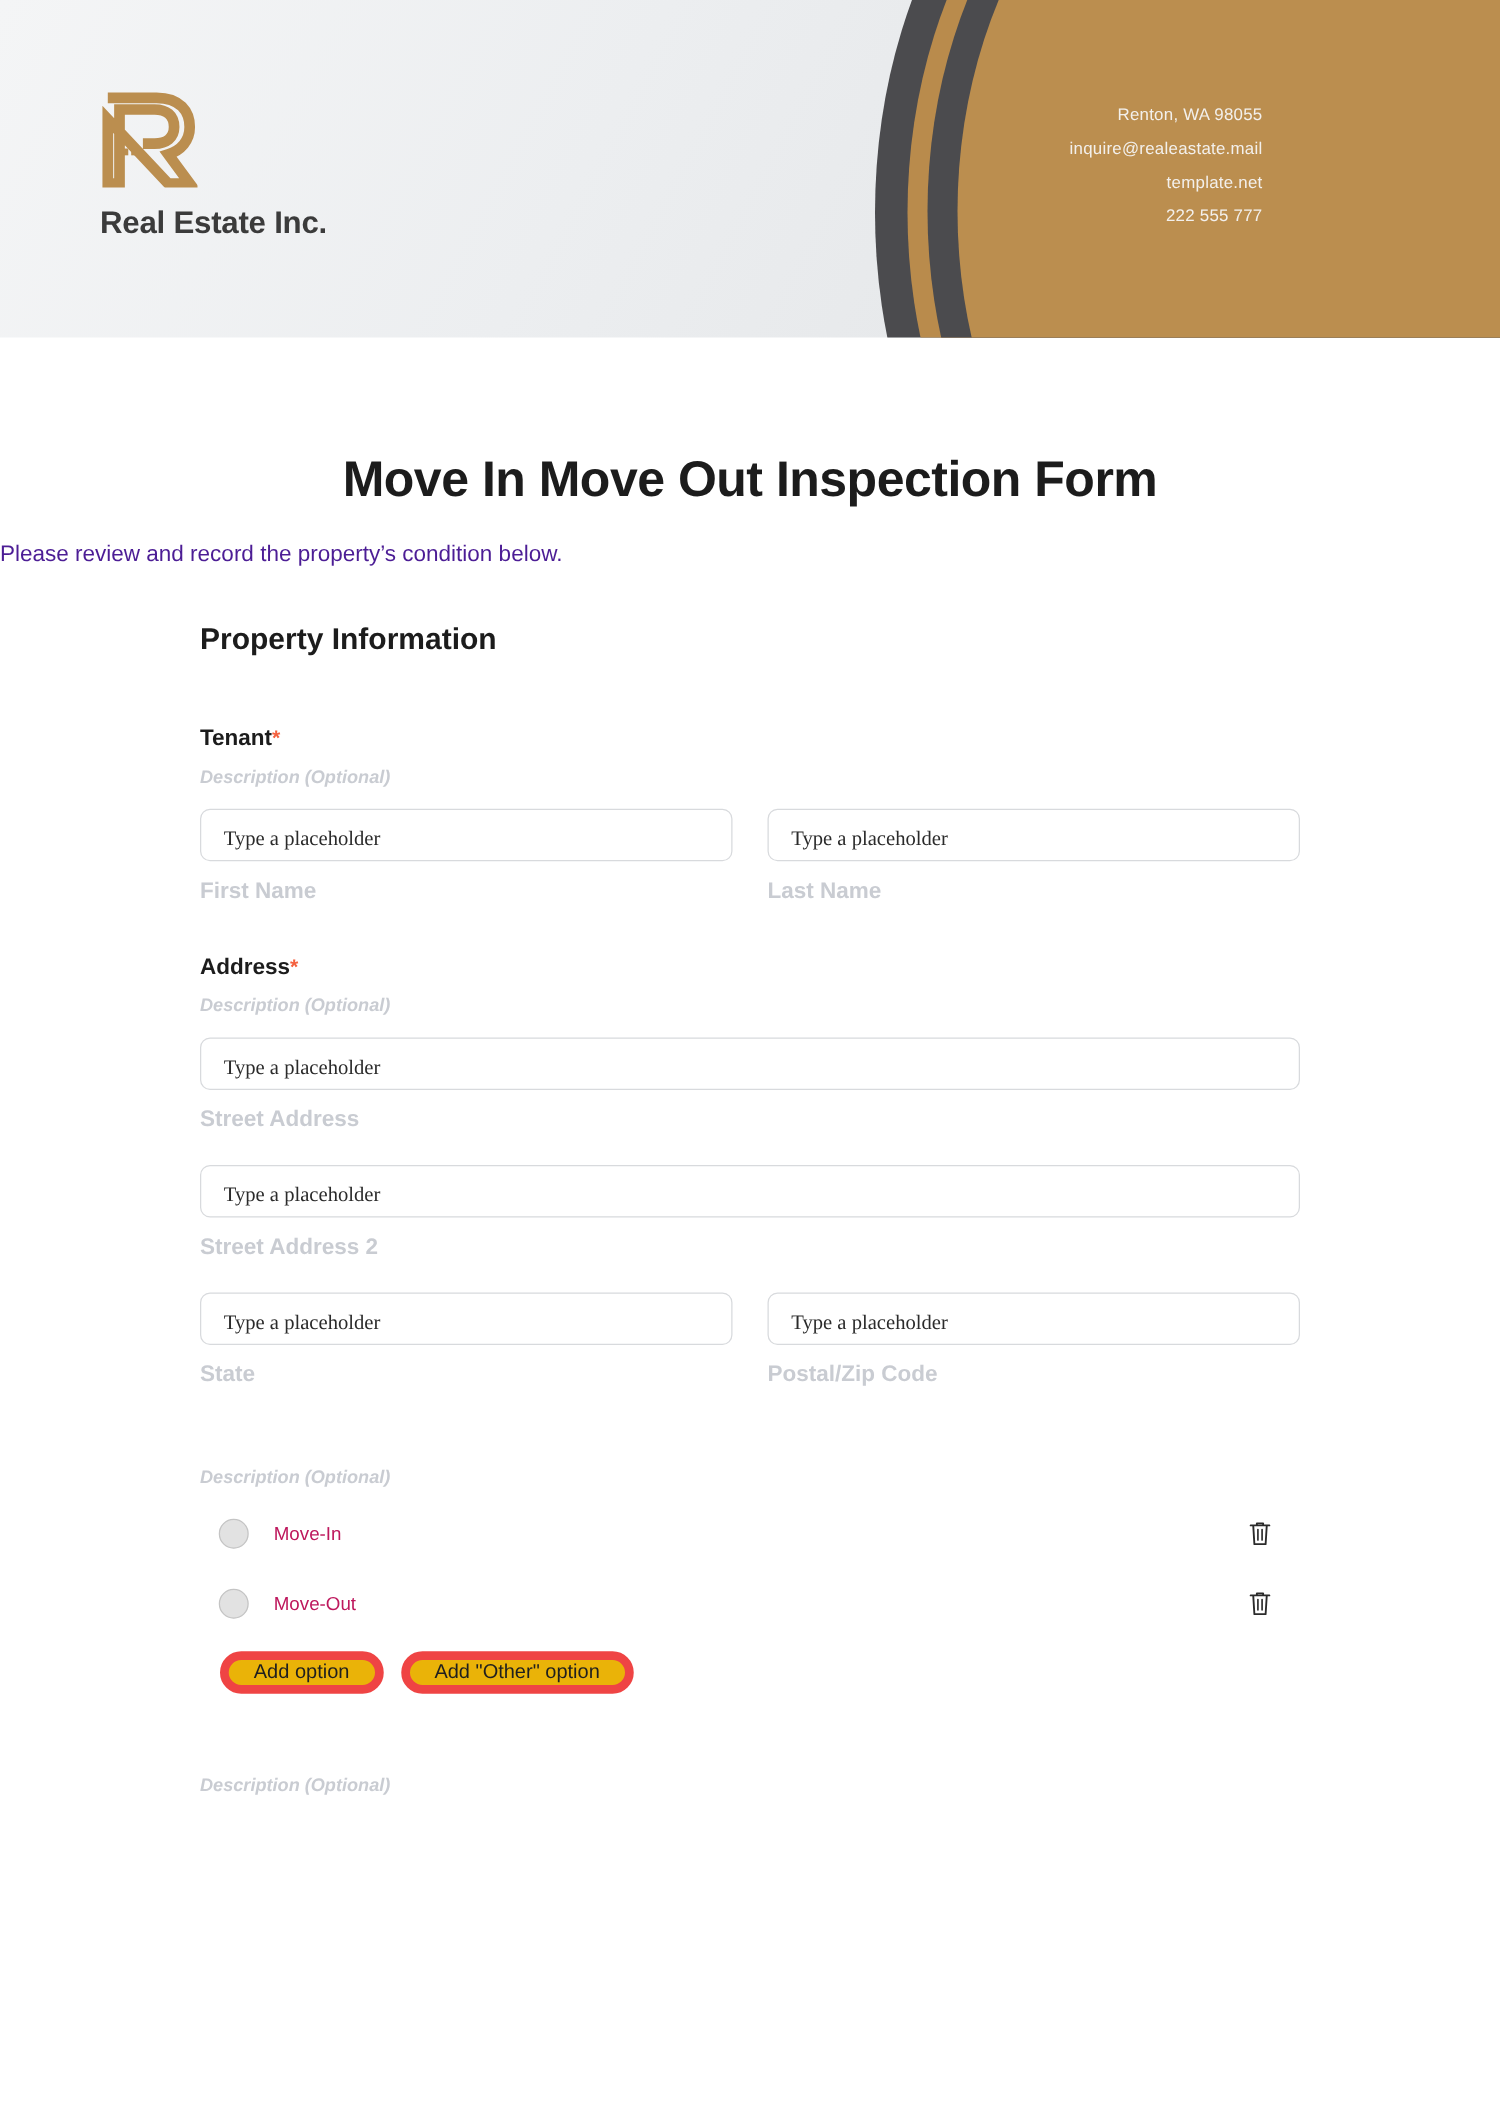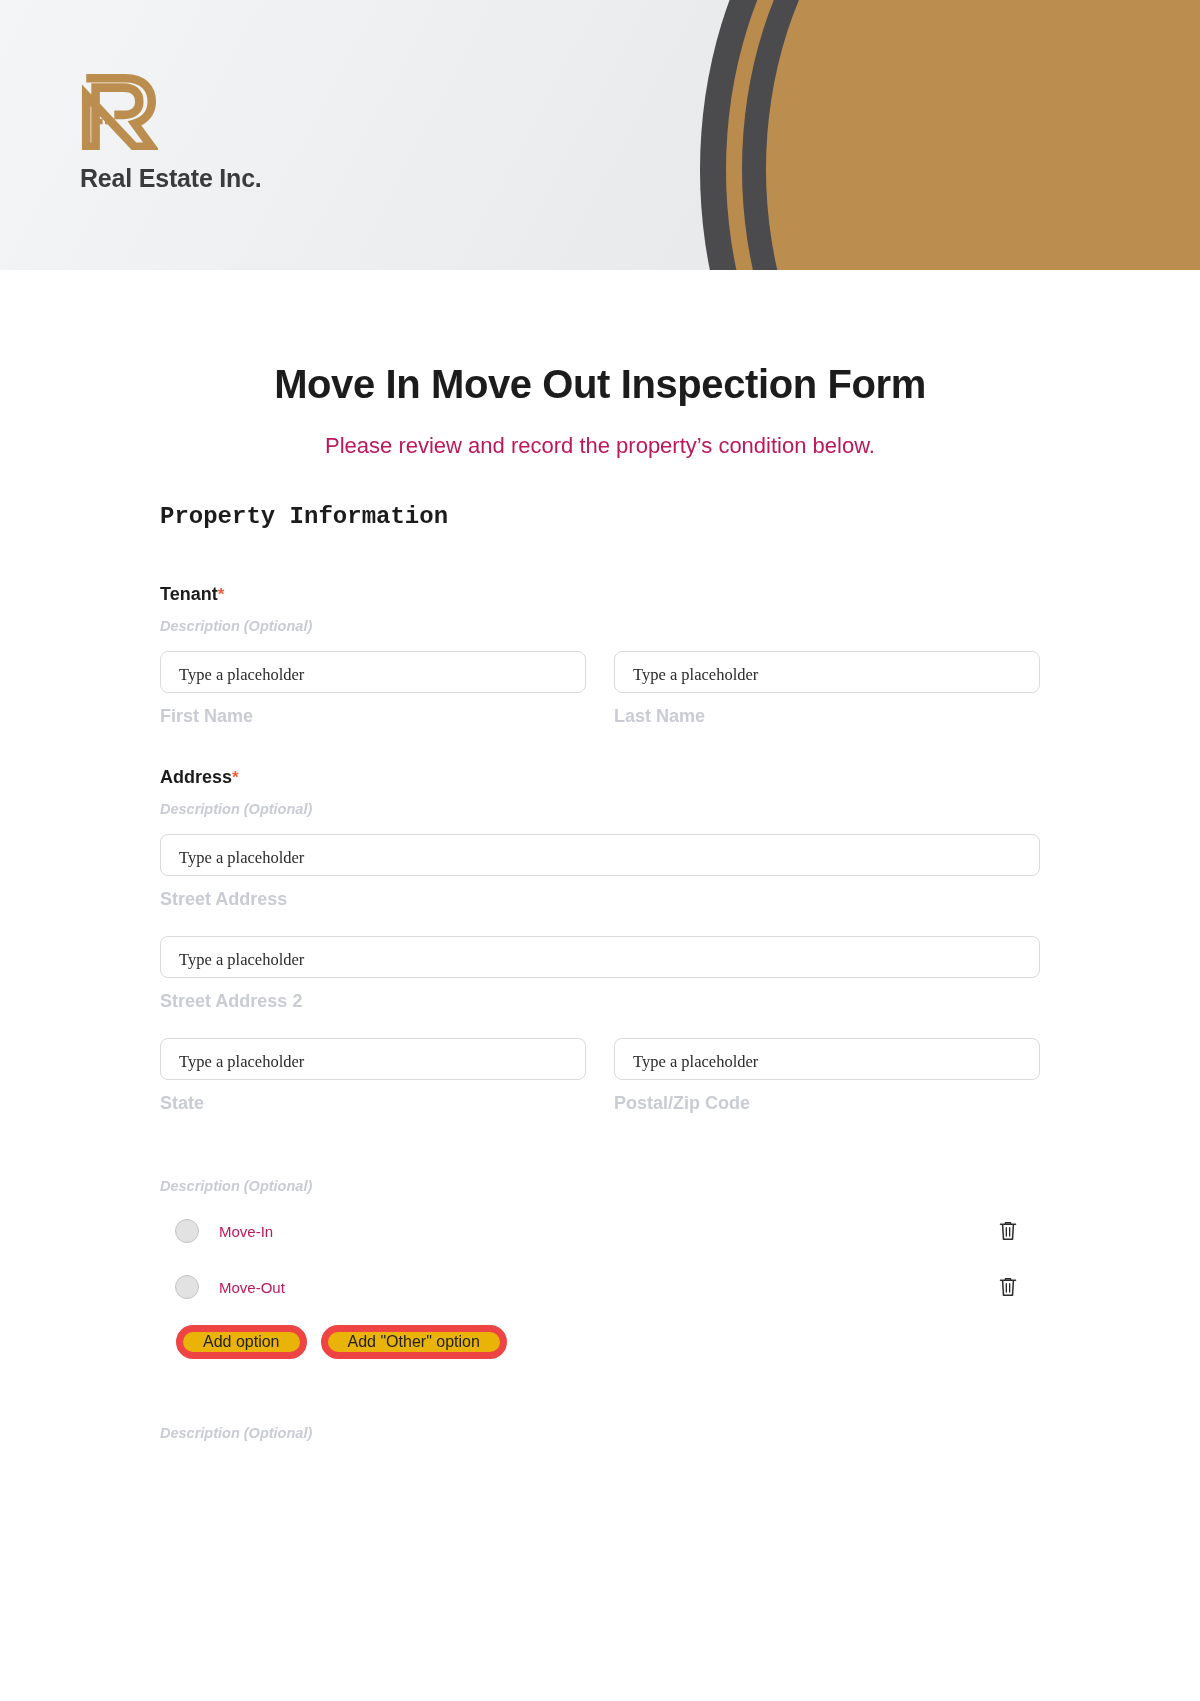--- a/index.html
+++ b/index.html
@@ -66,31 +66,29 @@
   
   .sheet { position:relative; width:1200px; padding:0 0 0 0; }
 
   .form-title {
     text-align:center;
     font-size:40px; font-weight:bold; color:#1c1c1c;
     margin-top:92px;
     letter-spacing:-0.4px;
   }
   .form-subtitle {
-    text-align:center;
-    font-size:22px; color:#be185d;
+    font-size:18px; color:#4c1d95;
     margin-top:26px;
   }
 
   .content { width:880px; margin:0 auto; padding-top:44px; }
 
   .section-heading {
     font-size:24px; font-weight:bold; color:#1c1c1c;
     margin-bottom:54px;
-    font-family:Liberation Mono, monospace;
   }
 
   .field { margin-bottom:40px; }
   .field-label {
     font-size:18px; font-weight:bold; color:#1c1c1c;
     margin-bottom:13px;
   }
   .req { color:#f4603e; font-weight:bold; font-size:17px; }
   .field-desc {
     font-size:14.5px; color:#c9ccd2;
@@ -170,20 +168,26 @@
 
   <div class="logo-block">
     <svg class="logo-mark" viewBox="0 0 100 100">
       <path d="M8 8 H58 C82 8 92 22 92 38 C92 52 83 62 70 66 L92 96 H70 L8 30 V96 H20 V58 L20 20 H56 C68 20 76 26 76 38 C76 49 68 55 56 55 H44" fill="none" stroke="#bb8e4f" stroke-width="11" stroke-linejoin="miter"></path>
       <rect x="24" y="60" width="5" height="7" fill="#bb8e4f"></rect>
       <rect x="32" y="60" width="5" height="7" fill="#bb8e4f"></rect>
     </svg>
     <div class="logo-name">Real Estate Inc.</div>
   </div>
 
+  <div class="contact-block">
+    <div>Renton, WA 98055</div>
+    <div>inquire@realeastate.mail</div>
+    <div>template.net</div>
+    <div>222 555 777</div>
+  </div>
 </div>
 
 <div class="sheet">
 
   <div class="form-title">Move In Move Out Inspection Form</div>
   <div class="form-subtitle">Please review and record the property’s condition below.</div>
 
   <div class="content">
 
     <div class="section-heading">Property Information</div>

